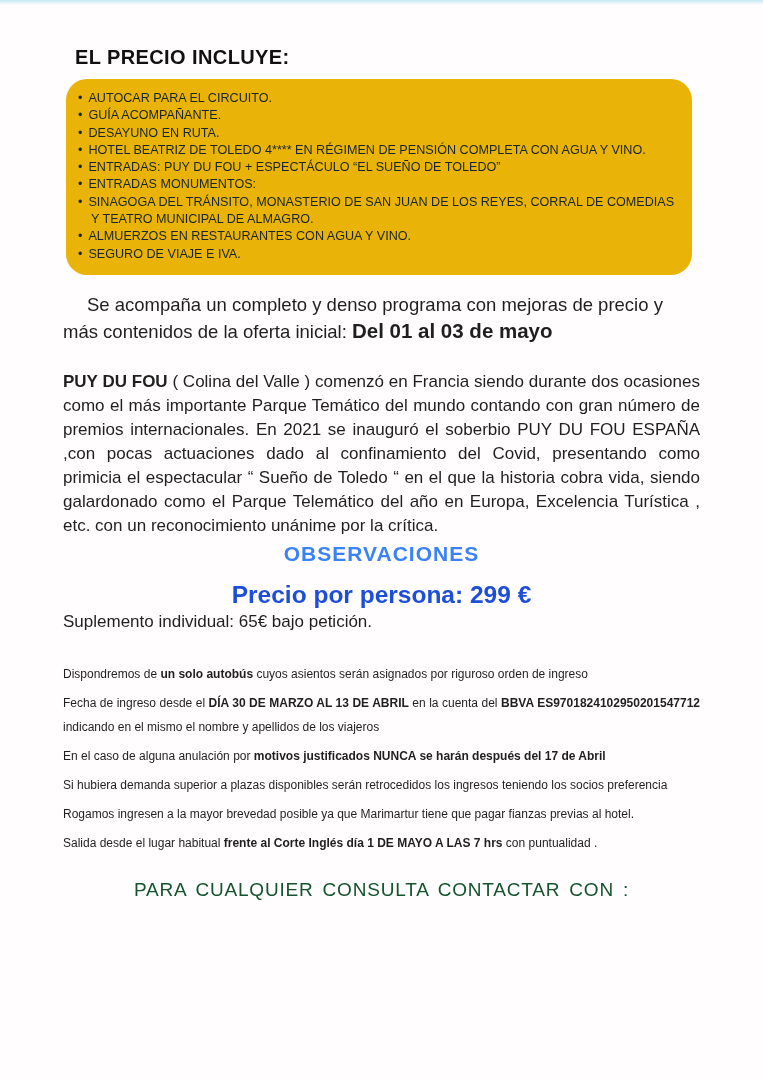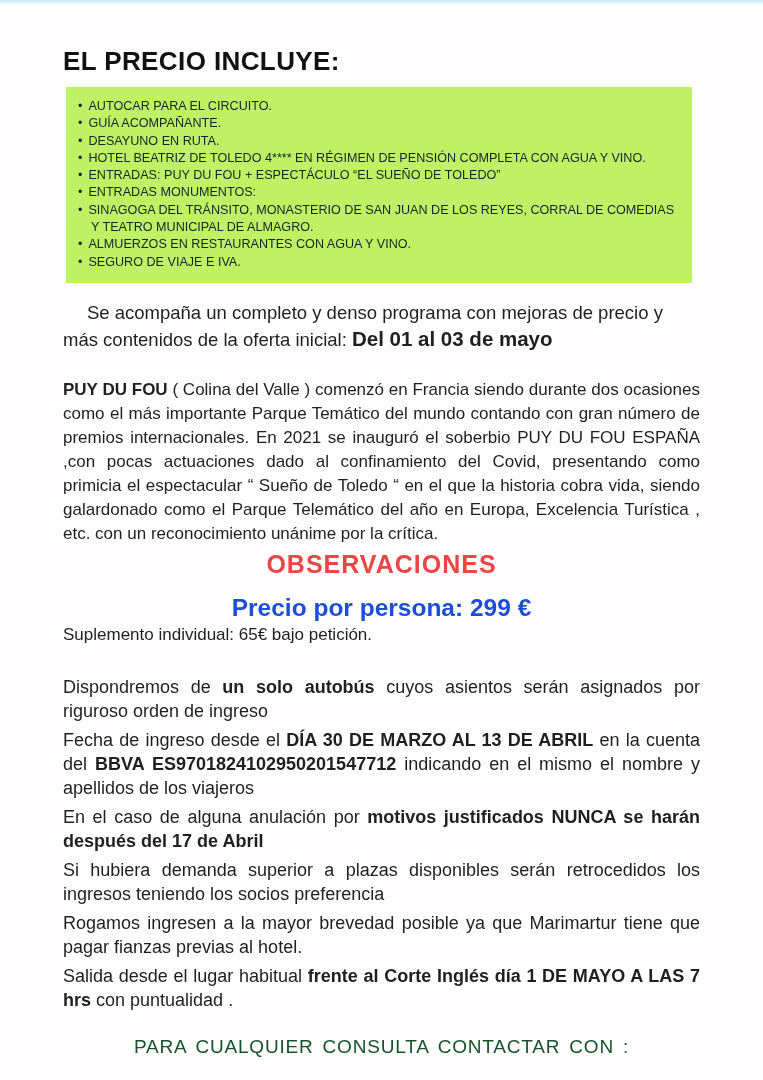--- a/index.html
+++ b/index.html
@@ -16,22 +16,22 @@
     padding: 0 63px;
   }
   .top-edge {
     position: absolute;
     top: 0; left: 0; right: 0;
     height: 5px;
     background: linear-gradient(to bottom, #c3e9f4, rgba(255,255,255,0));
     padding: 0;
   }
   h1.doc-title {
-    margin: 46px 0 10px 0;
-    font-size: 26px;
+    margin: 46px 0 10px 12px;
+    font-size: 20px;
     font-weight: bold;
     letter-spacing: 0.4px;
     color: #111;
   }
   .includes-box {
     margin-left: 3px;
     width: 626px;
     box-sizing: border-box;
     padding: 11px 14px 12px 12px;
   }
@@ -64,41 +64,41 @@
   p.puy {
     margin: 25px 0 0 0;
     font-size: 17px;
     line-height: 24px;
     text-align: justify;
   }
   p.puy .b { font-weight: bold; }
   h2.obs-heading {
     margin: 4px 0 0 0;
     text-align: center;
-    font-size: 25px;
+    font-size: 21px;
     font-weight: bold;
     letter-spacing: 1px;
-    color: #ef4444;
+    color: #3b82f6;
   }
   p.price-line {
     margin: 15px 0 0 0;
     text-align: center;
     font-size: 24.5px;
     font-weight: bold;
     color: #1d4ed8;
   }
   p.supplement-line {
     margin: 3px 0 0 0;
     text-align: left;
     font-size: 17px;
   }
   .notes { margin-top: 30px; }
   .notes p.note {
     margin: 0 0 5px 0;
-    font-size: 18px;
+    font-size: 12px;
     line-height: 24px;
     text-align: justify;
   }
   .notes p.note .b { font-weight: bold; }
   p.contact-heading {
     margin: 24px 0 0 0;
     text-align: center;
     font-size: 19px;
     letter-spacing: 0.8px;
     word-spacing: 3px;
@@ -107,21 +107,21 @@
   }
 </style>
 </head>
 <body>
 
 <div class="page">
   <div class="top-edge"></div>
 
   <h1 class="doc-title">EL PRECIO INCLUYE:</h1>
 
-  <div class="includes-box" style="background: #bef264;">
+  <div class="includes-box" style="background: #eab308; border-radius: 21px;">
     <ul>
         <li><span class="bullet">•</span><span>AUTOCAR PARA EL CIRCUITO.</span></li>
         <li><span class="bullet">•</span><span>GUÍA ACOMPAÑANTE.</span></li>
         <li><span class="bullet">•</span><span>DESAYUNO EN RUTA.</span></li>
         <li><span class="bullet">•</span><span>HOTEL BEATRIZ DE TOLEDO 4**** EN RÉGIMEN DE PENSIÓN COMPLETA CON AGUA Y VINO.</span></li>
         <li><span class="bullet">•</span><span>ENTRADAS: PUY DU FOU + ESPECTÁCULO “EL SUEÑO DE TOLEDO”</span></li>
         <li><span class="bullet">•</span><span>ENTRADAS MONUMENTOS:</span></li>
         <li class="bold"><span class="bullet">•</span><span>SINAGOGA DEL TRÁNSITO, MONASTERIO DE SAN JUAN DE LOS REYES, CORRAL DE COMEDIAS Y TEATRO MUNICIPAL DE ALMAGRO.</span></li>
         <li><span class="bullet">•</span><span>ALMUERZOS EN RESTAURANTES CON AGUA Y VINO.</span></li>
         <li><span class="bullet">•</span><span>SEGURO DE VIAJE E IVA.</span></li>

